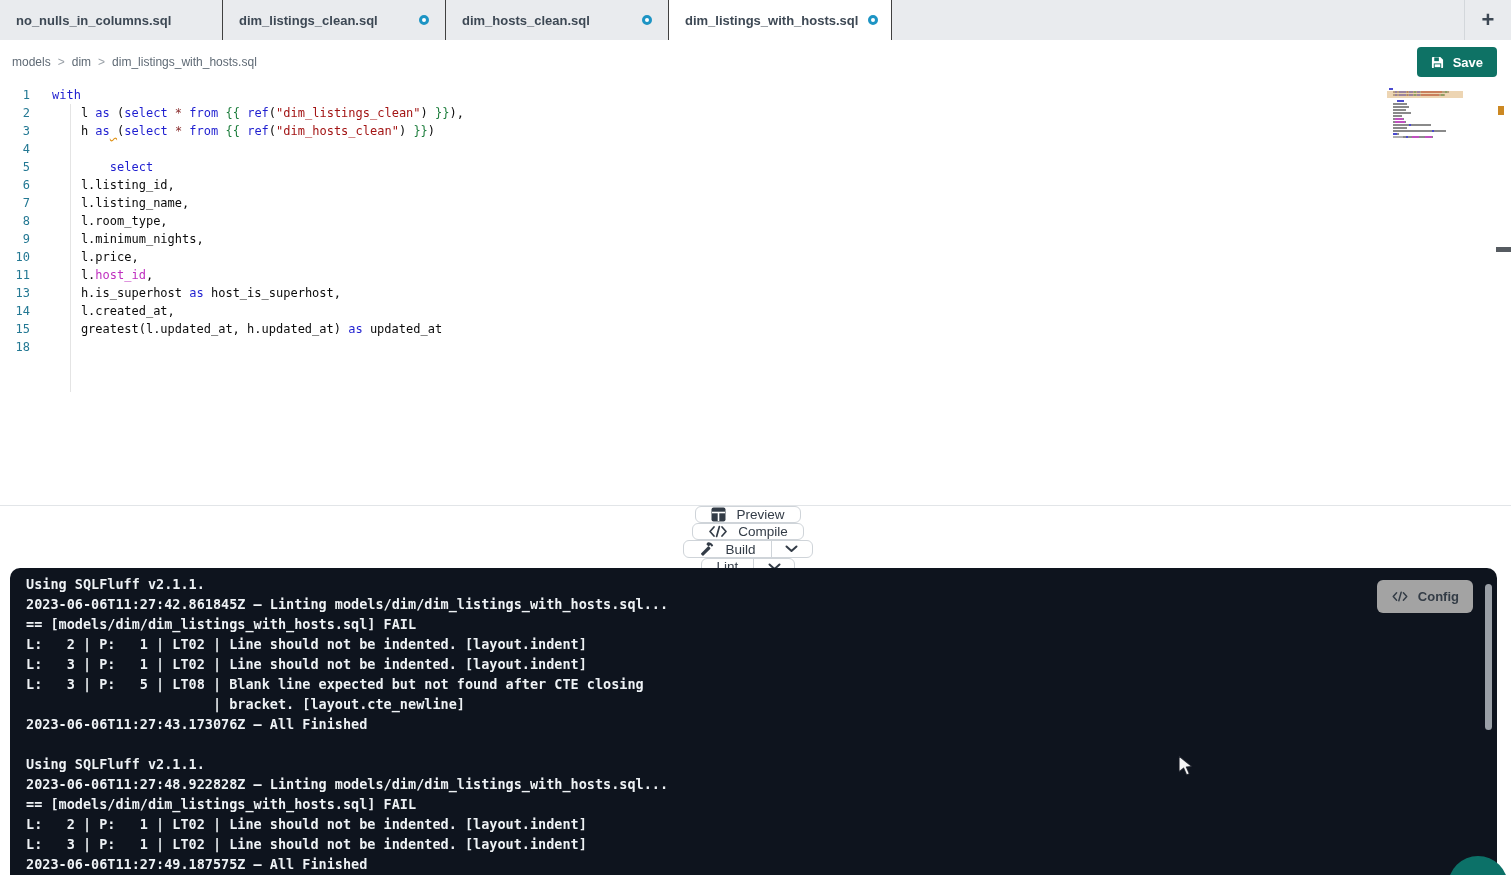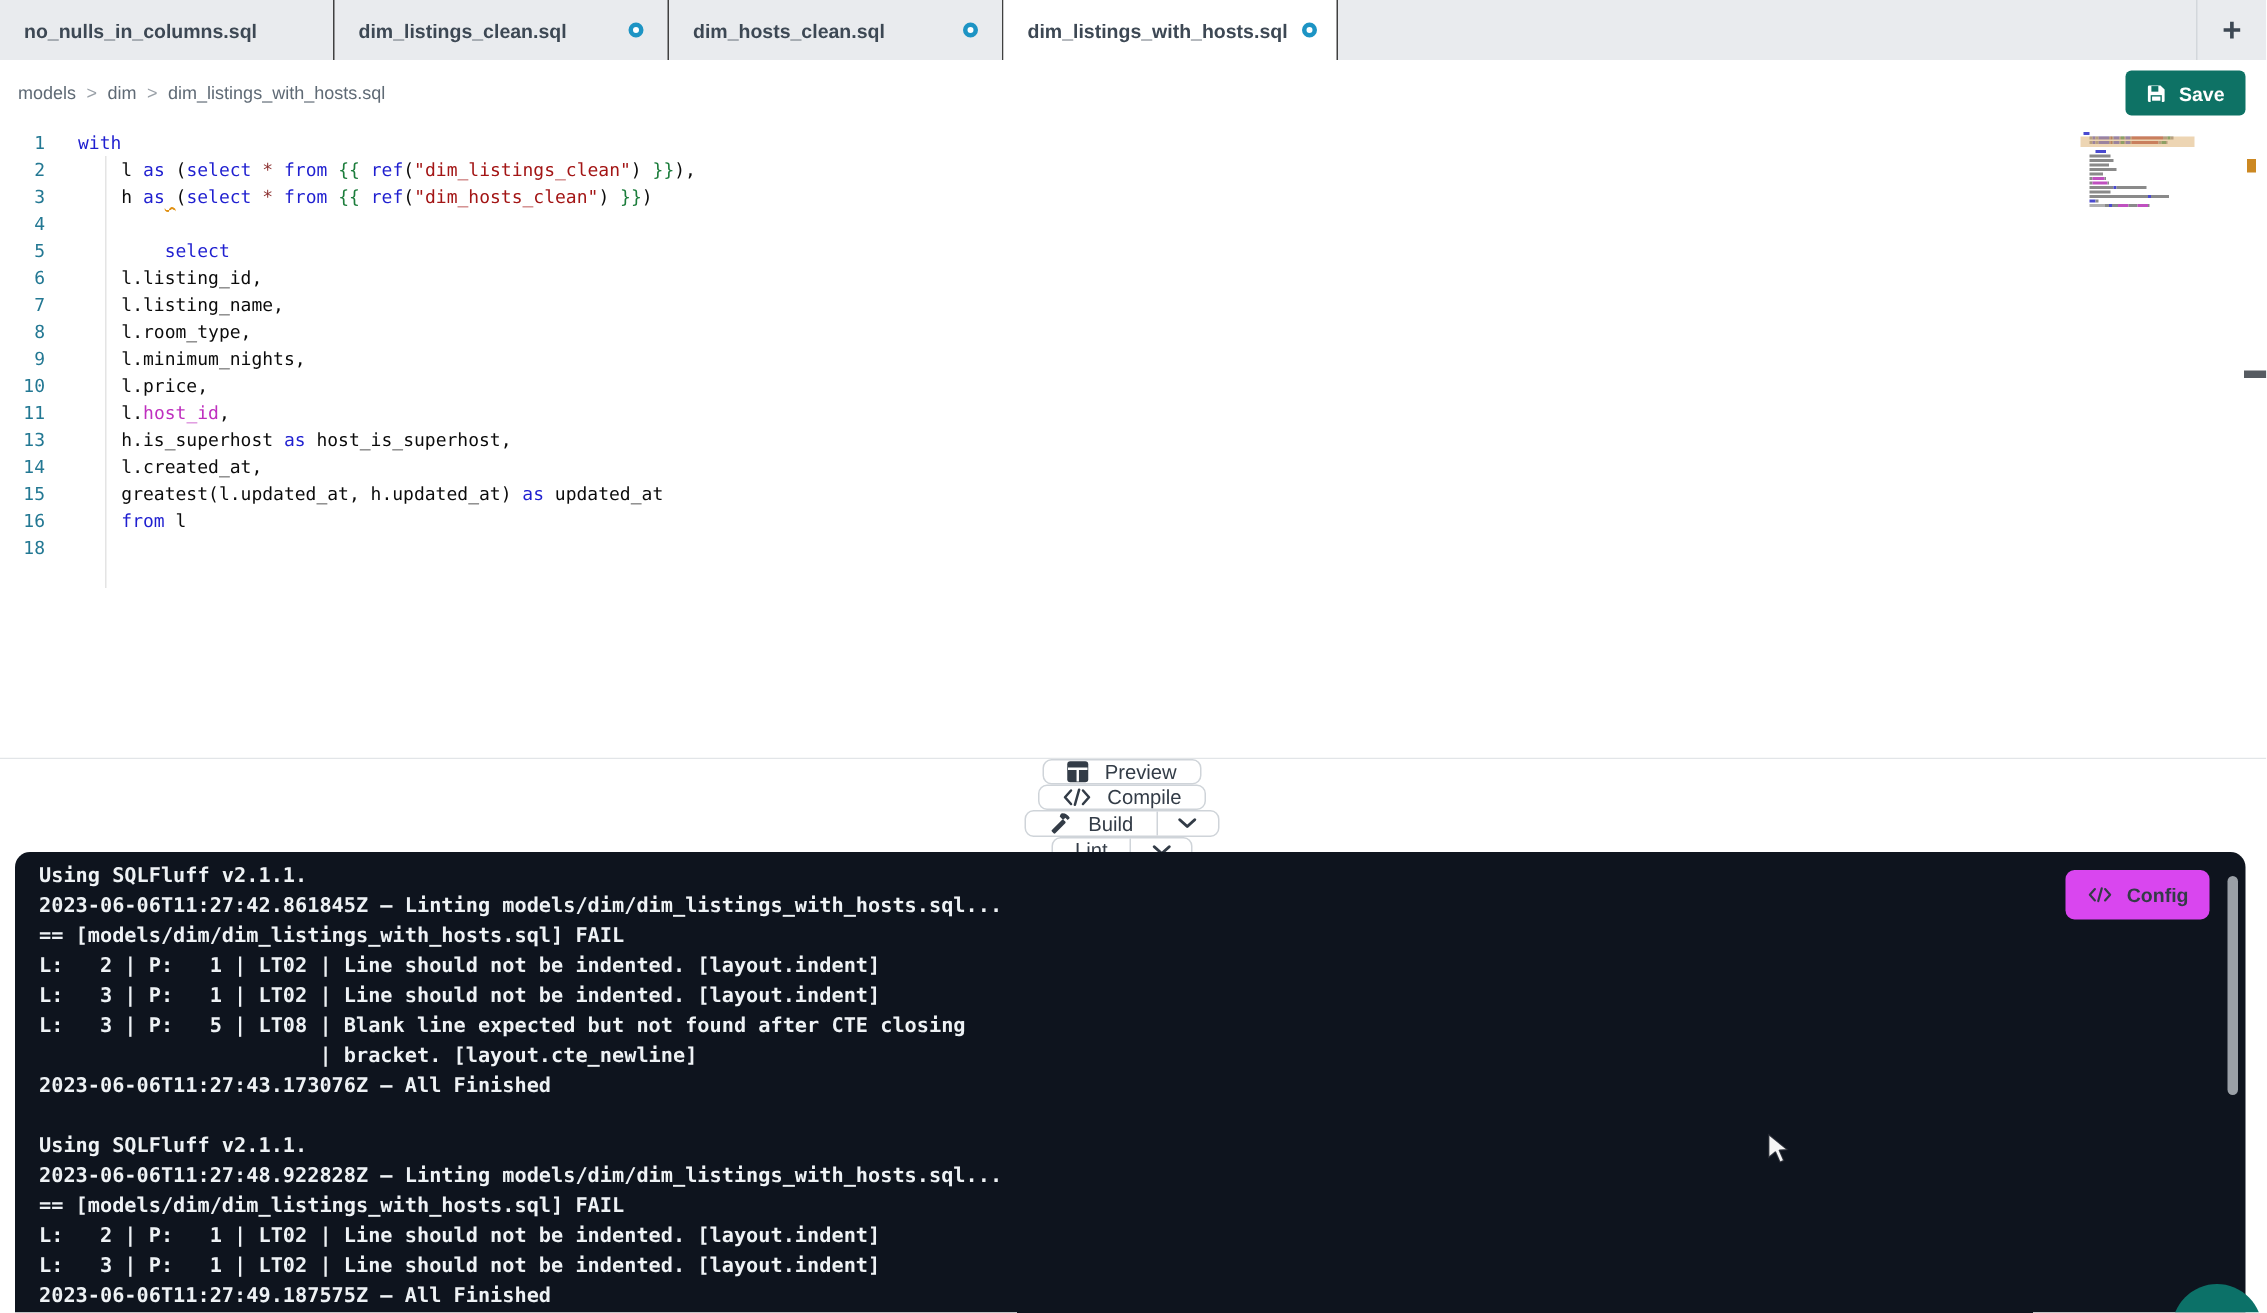--- a/index.html
+++ b/index.html
@@ -59,21 +59,21 @@
   .panel-tabs { display:flex; gap:36px; margin-left:42px; height:47px; align-items:stretch; }
   .ptab { font-size:13.5px; color:#39424d; display:flex; align-items:center; border-bottom:3px solid transparent;
           box-sizing:border-box; padding-top:3px; cursor:pointer; }
   .ptab.active { border-bottom-color:#3d4854; }
 
   
   .panel-body { background:#fff; height:322px; box-sizing:border-box; padding:15px 14px 0 10px; }
   .terminal { position:relative; background:#0e141e; border-radius:10px; height:330px; overflow:hidden;
               color:#eef2f5; font-family:"DejaVu Sans Mono", monospace; }
   .term-pre { margin:0; padding:6px 0 0 16px; line-height:20px; white-space:pre; font-size:13.5px; font-weight:bold; }
-  .config-btn { position:absolute; top:12px; right:24px; background:#d946ef; color:#333c46; border:none; border-radius:6px;
+  .config-btn { position:absolute; top:12px; right:24px; background:#a3a3a3; color:#333c46; border:none; border-radius:6px;
                 height:33px; display:flex; align-items:center; gap:9px; padding:16px 14px;
                 font-family:"Liberation Sans", sans-serif; font-size:13px; font-weight:600; cursor:pointer; }
   .term-scroll { position:absolute; top:16px; right:5px; width:7px; height:146px; background:#9aa0a7; border-radius:4px; cursor:pointer; }
   .help-bubble { position:absolute; left:1448px; top:856px; width:60px; height:60px; border-radius:50%; background:#0c7168; cursor:pointer; }
   .mouse-cursor { position:absolute; left:1178px; top:755px; pointer-events:none; }
 
   .icon-svg { display:block; }
 </style>
 </head>
 <body>
@@ -173,24 +173,20 @@
           <span class="lnum">13</span>
           <span class="lcontent"><span>    h.is_superhost </span><span class="tk-k">as</span><span> host_is_superhost,</span></span>
         </div>
         <div class="code-line">
           <span class="lnum">14</span>
           <span class="lcontent"><span>    l.created_at,</span></span>
         </div>
         <div class="code-line">
           <span class="lnum">15</span>
           <span class="lcontent"><span>    greatest(l.updated_at, h.updated_at) </span><span class="tk-k">as</span><span> updated_at</span></span>
-        </div>
-        <div class="code-line">
-          <span class="lnum">16</span>
-          <span class="lcontent"><span>    </span><span class="tk-k">from</span><span> l</span></span>
         </div>
         <div class="code-line">
           <span class="lnum">18</span>
           <span class="lcontent"></span>
         </div>
       </div>
     <div class="indent-guide"></div>
     <div class="minimap">
       <div class="mm-band"></div>
     <div class="mm-line">

